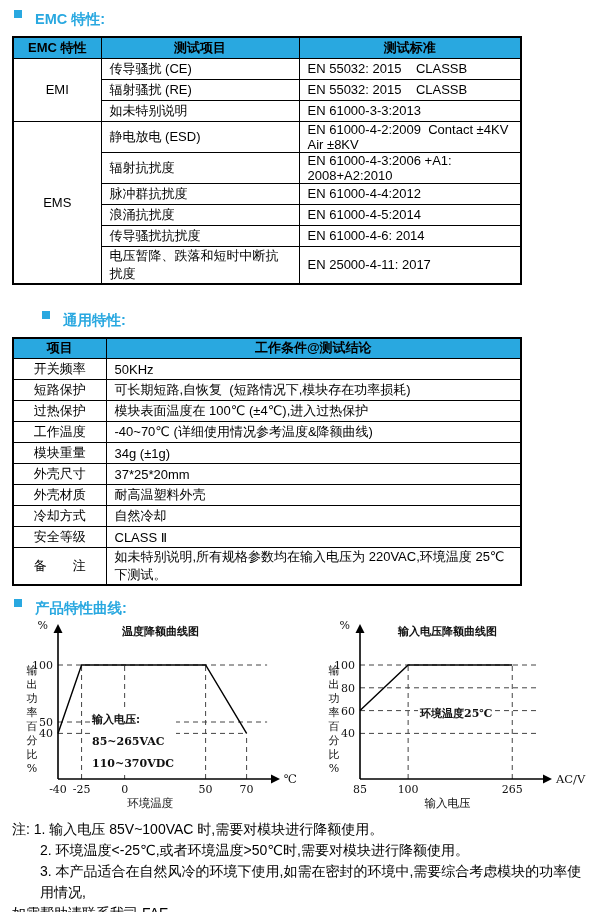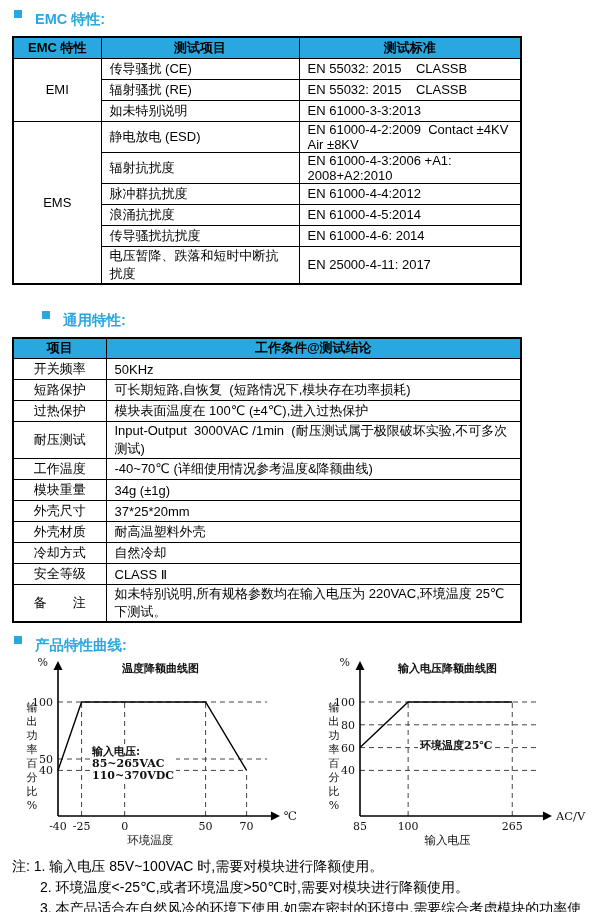--- a/index.html
+++ b/index.html
@@ -42,21 +42,21 @@
   .charts-row { display:flex; width:576px; margin-top:0; }
   .chart-wrap { position:relative; width:288px; height:196px; flex:0 0 auto; }
   svg text { font-family:"DejaVu Serif","Liberation Serif",serif; fill:#111; }
   svg .dash { stroke:#444; stroke-width:1; stroke-dasharray:5 4; fill:none; }
   svg .axis { stroke:#000; stroke-width:1.6; }
   svg .series { fill:none; stroke:#000; stroke-width:1.4; }
   svg polygon { fill:#000; }
   .chart-ann {
     position:absolute; background:#fff; padding:0 2px;
     font-family:"DejaVu Serif","Liberation Serif",serif;
-    font-size:11px; line-height:12px; font-weight:600;
+    font-size:11px; line-height:22px; font-weight:600;
     white-space:pre-line; color:#111;
   }
   .ann0 { left:78px;  top:92px; }
   .ann1 { left:118px; top:86px; }
   .notes { margin-top:6px; font-size:14px; line-height:21px; }
   .note-line.indent { padding-left:28px; }
 </style>
 </head>
 <body>
 
@@ -143,24 +143,20 @@
         <td class="c1">开关频率</td>
         <td>50KHz</td>
       </tr>
       <tr>
         <td class="c1">短路保护</td>
         <td>可长期短路,自恢复  (短路情况下,模块存在功率损耗)</td>
       </tr>
       <tr>
         <td class="c1">过热保护</td>
         <td>模块表面温度在 100℃ (±4℃),进入过热保护</td>
-      </tr>
-      <tr>
-        <td class="c1">耐压测试</td>
-        <td>Input-Output  3000VAC /1min  (耐压测试属于极限破坏实验,不可多次测试)</td>
       </tr>
       <tr>
         <td class="c1">工作温度</td>
         <td>-40~70℃ (详细使用情况参考温度&amp;降额曲线)</td>
       </tr>
       <tr>
         <td class="c1">模块重量</td>
         <td>34g (±1g)</td>
       </tr>
       <tr>

